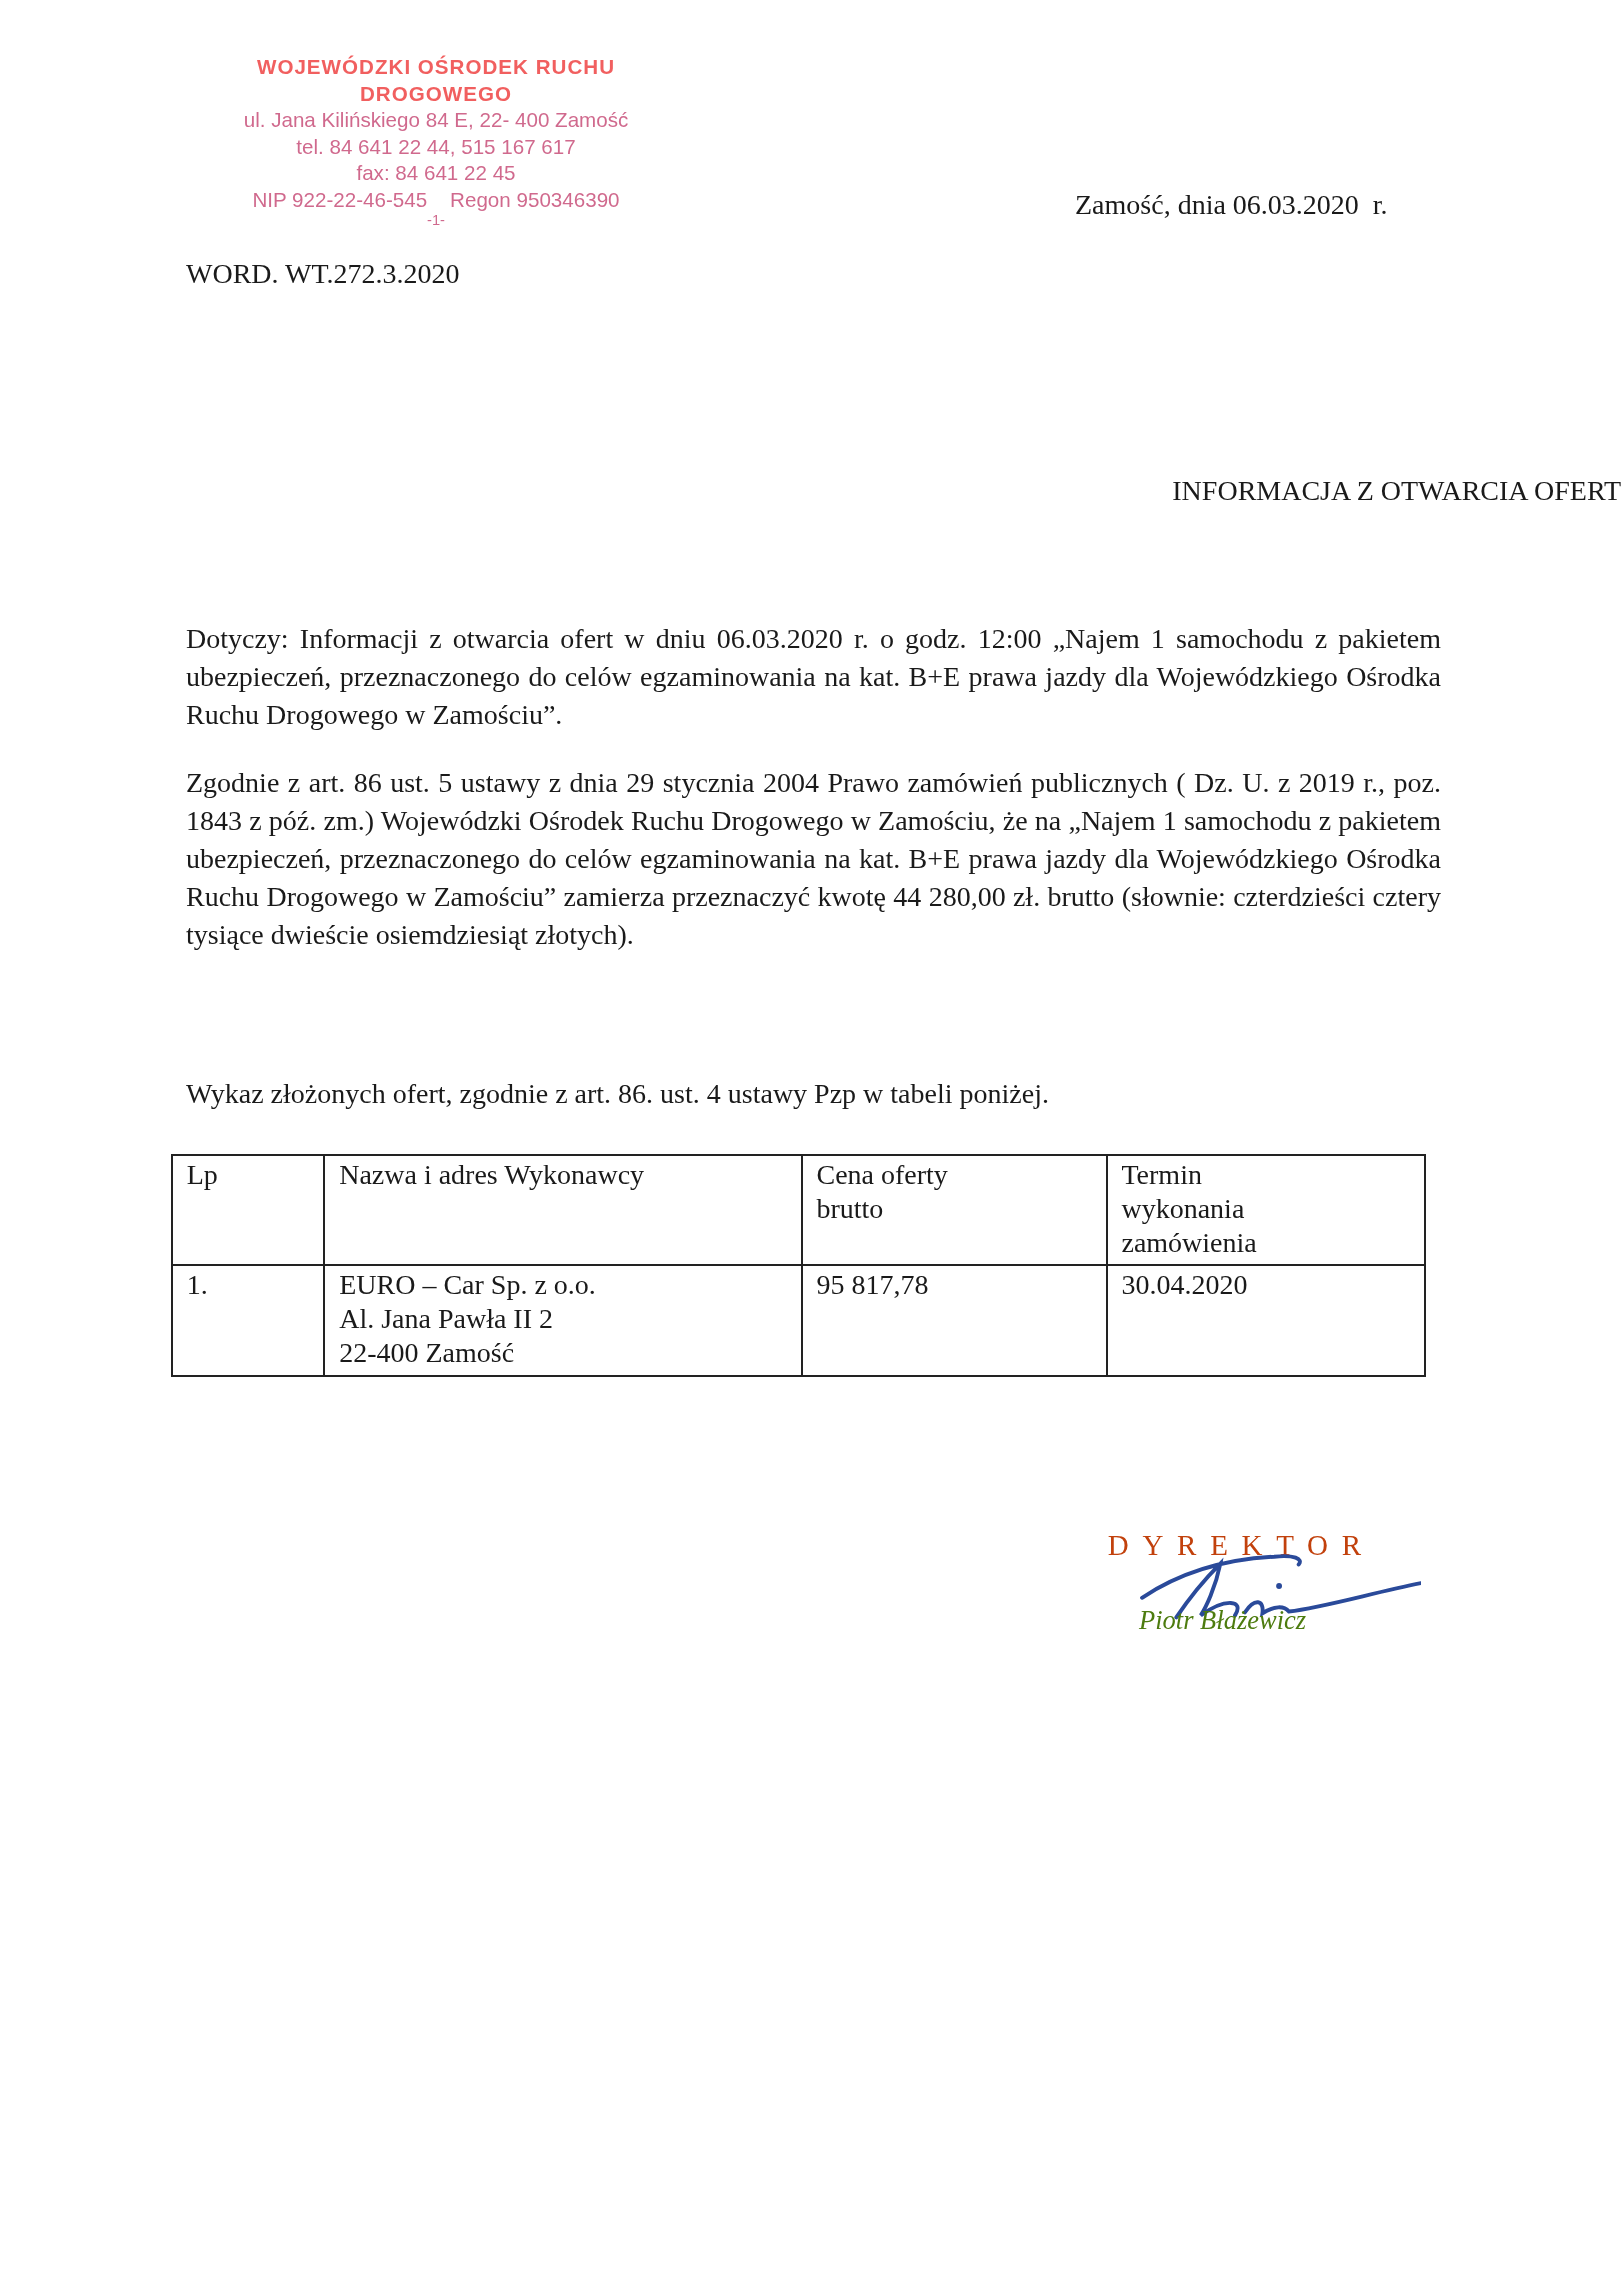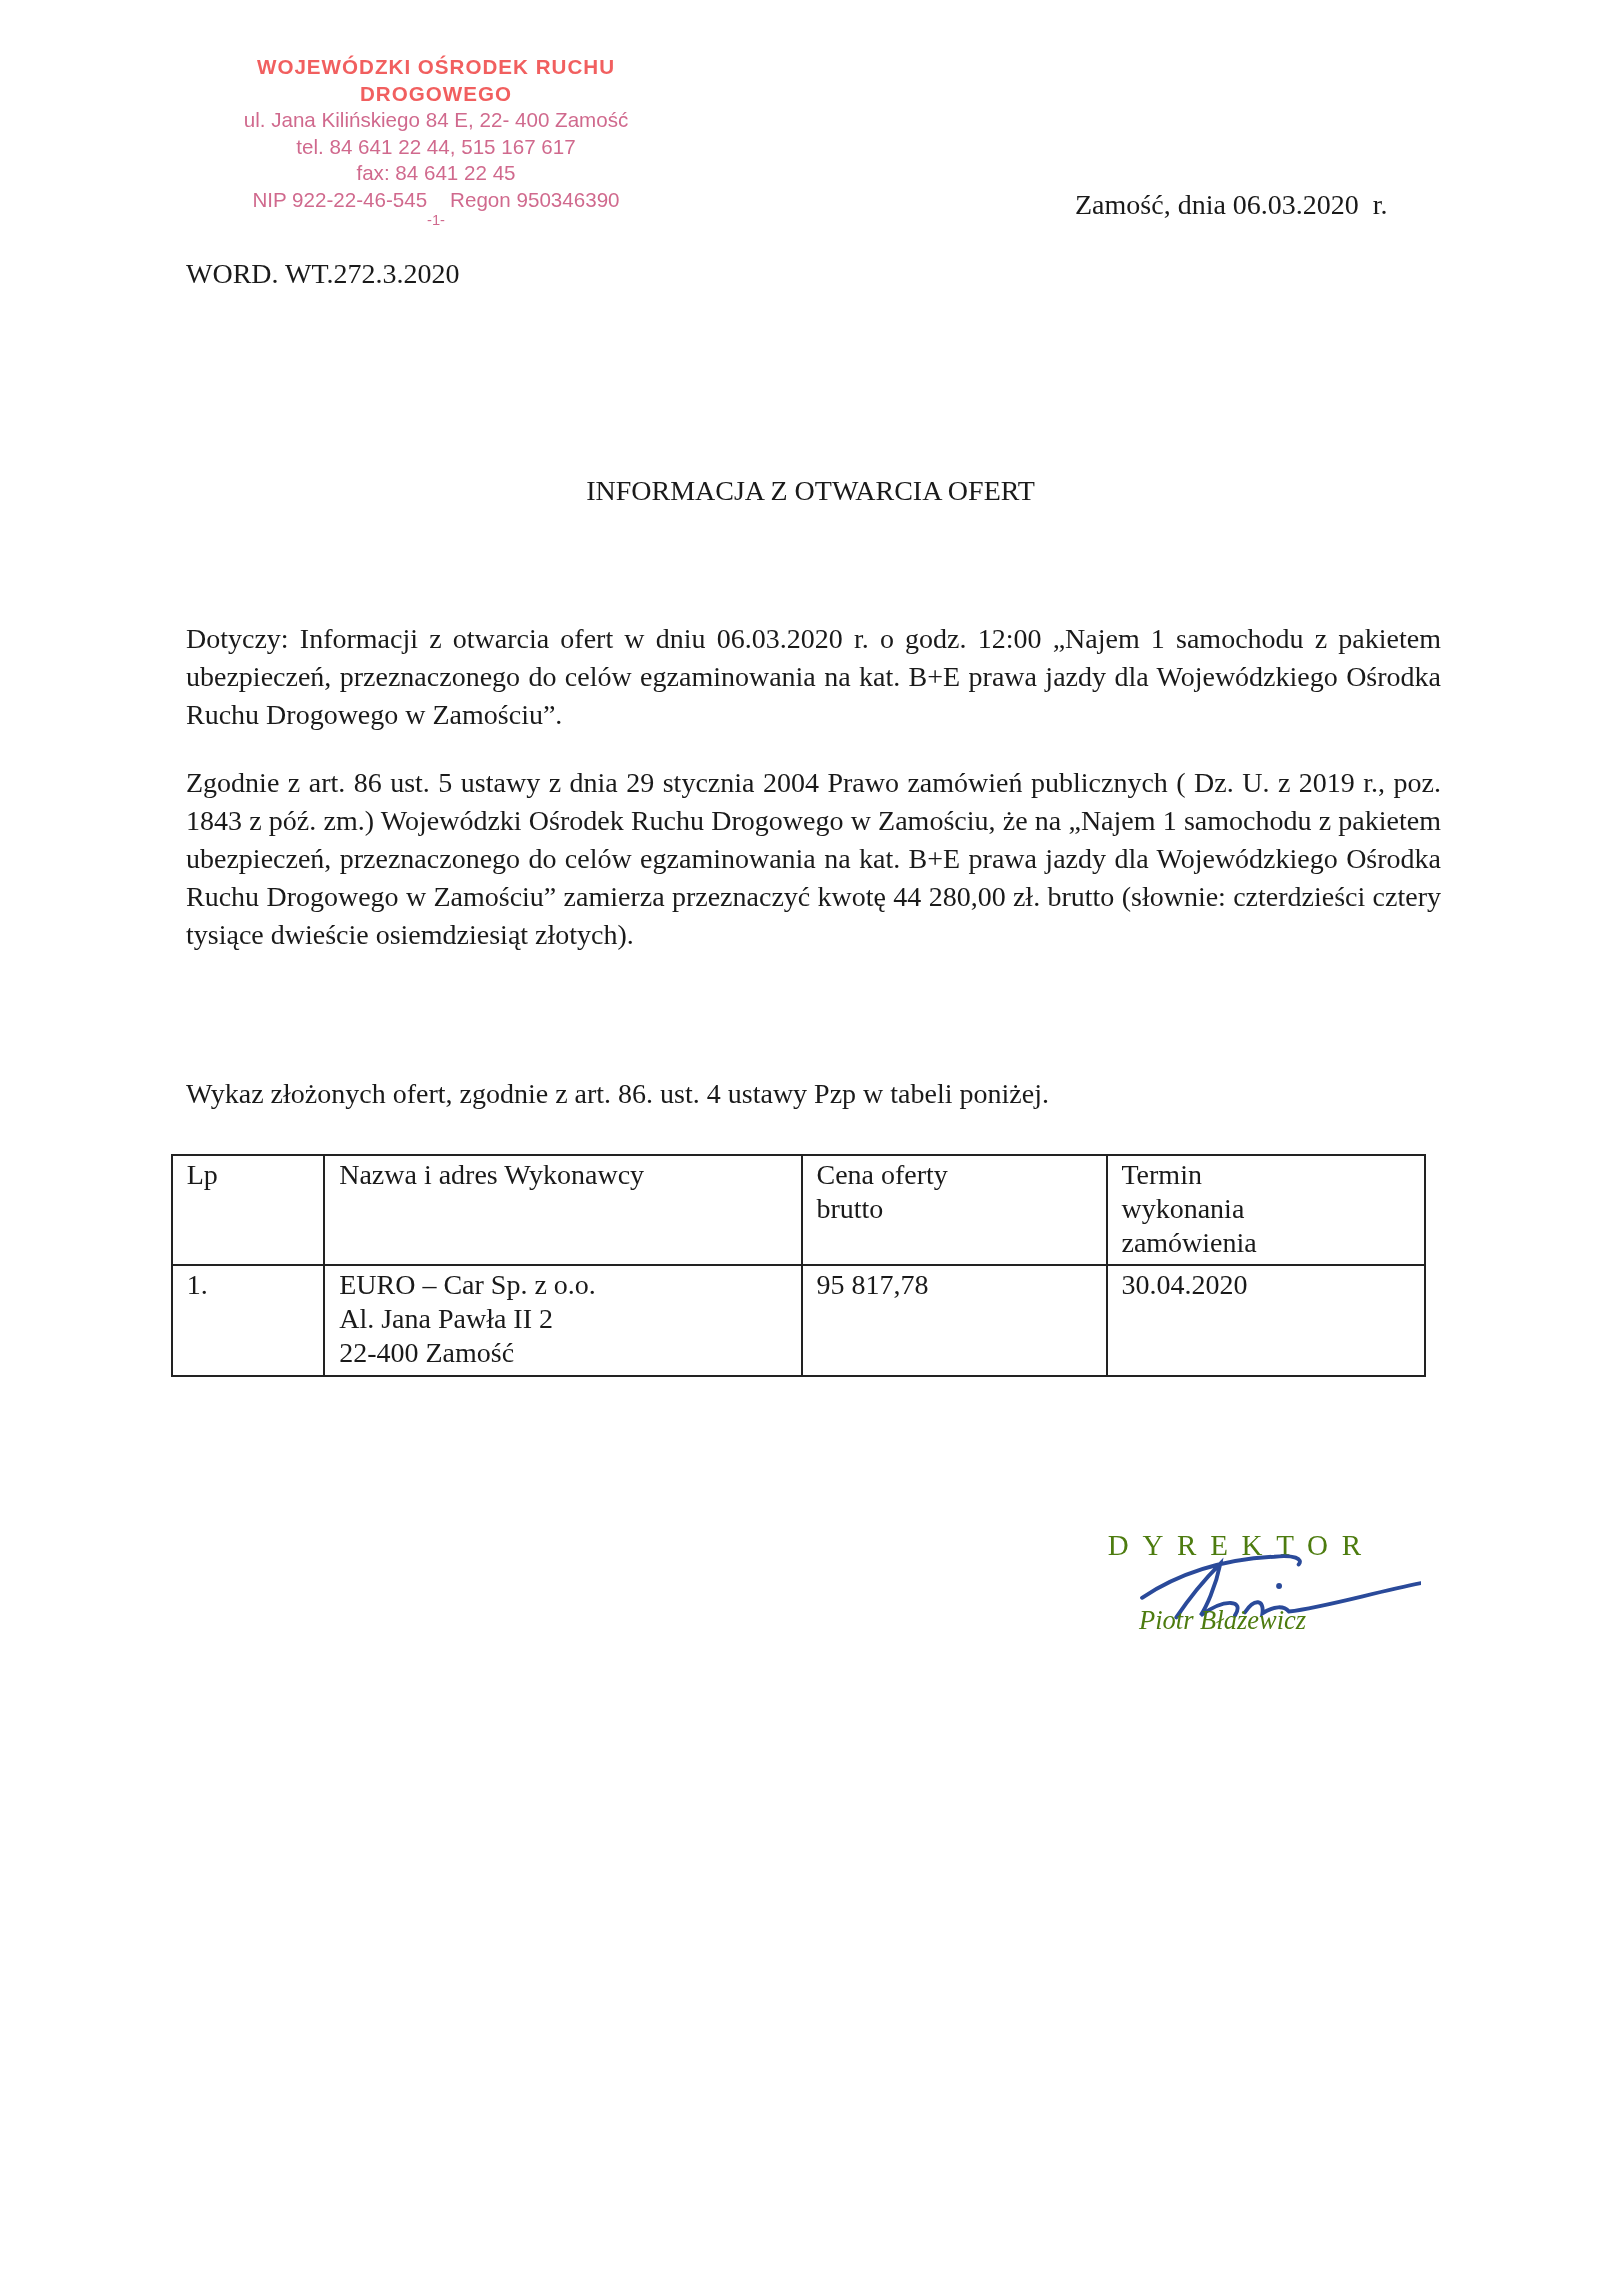--- a/index.html
+++ b/index.html
@@ -10,21 +10,21 @@
     .stamp {
       position: absolute; left: 201px; top: 54px; width: 470px;
       font-family: "Liberation Sans", "DejaVu Sans", sans-serif;
       color: #c8507a; text-align: center; line-height: 26.5px; font-size: 20.6px;
       opacity: 0.85;
     }
     .stamp .org { font-weight: bold; font-size: 20.6px; letter-spacing: 1px; color: #ef4444; }
     .stamp .pg { font-size: 14.7px; line-height: 15.7px; }
     .place-date { position: absolute; left: 1075px; top: 189px; font-size: 28px; white-space: pre; }
     .ref { position: absolute; left: 186px; top: 258px; font-size: 28px; }
-    .title { position: absolute; left: 0; width: 1621px; top: 475px; text-align: center; font-size: 28px; }
+    .title { position: absolute; left: 0; width: 1621px; top: 475px; text-align: right; font-size: 28px; }
     .para {
       position: absolute; left: 186px; width: 1255px; font-size: 28px; line-height: 38px;
       text-align: justify;
     }
     .p1 { top: 620px; }
     .p2 { top: 764px; }
     .p3 { top: 1075px; text-align: left; }
     table.offers {
       position: absolute; left: 171px; top: 1154px; width: 1255px;
       border-collapse: collapse; font-size: 28px;
@@ -33,21 +33,21 @@
       border: 2px solid #222; vertical-align: top; text-align: left;
       padding: 2px 13.7px 3.9px 13.7px; line-height: 34px;
     }
     table.offers th { font-weight: normal; height: 98px; border-radius: 28px; }
     table.offers td { height: 103px; }
     .c1 { width: 127px; } .c2 { width: 461px; } .c3 { width: 279px; } .c4 { width: 294px; margin-top: 27px; }
     .sign {
       position: absolute; left: 1098px; top: 1529px; width: 323px; height: 118px;
     }
     .sign .role {
-      position: absolute; left: 9.8px; top: 0px; font-size: 29px; color: #4d7c0f;
+      position: absolute; left: 9.8px; top: 0px; font-size: 29px; color: #c2410c;
       letter-spacing: 13.7px;
     }
     .sign .name {
       position: absolute; left: 41px; top: 76px; font-size: 26.5px; color: #4d7c0f; font-style: italic;
     }
     .sign svg { position: absolute; left: 0; top: 0; }
   </style>
 </head>
 <body>
 

